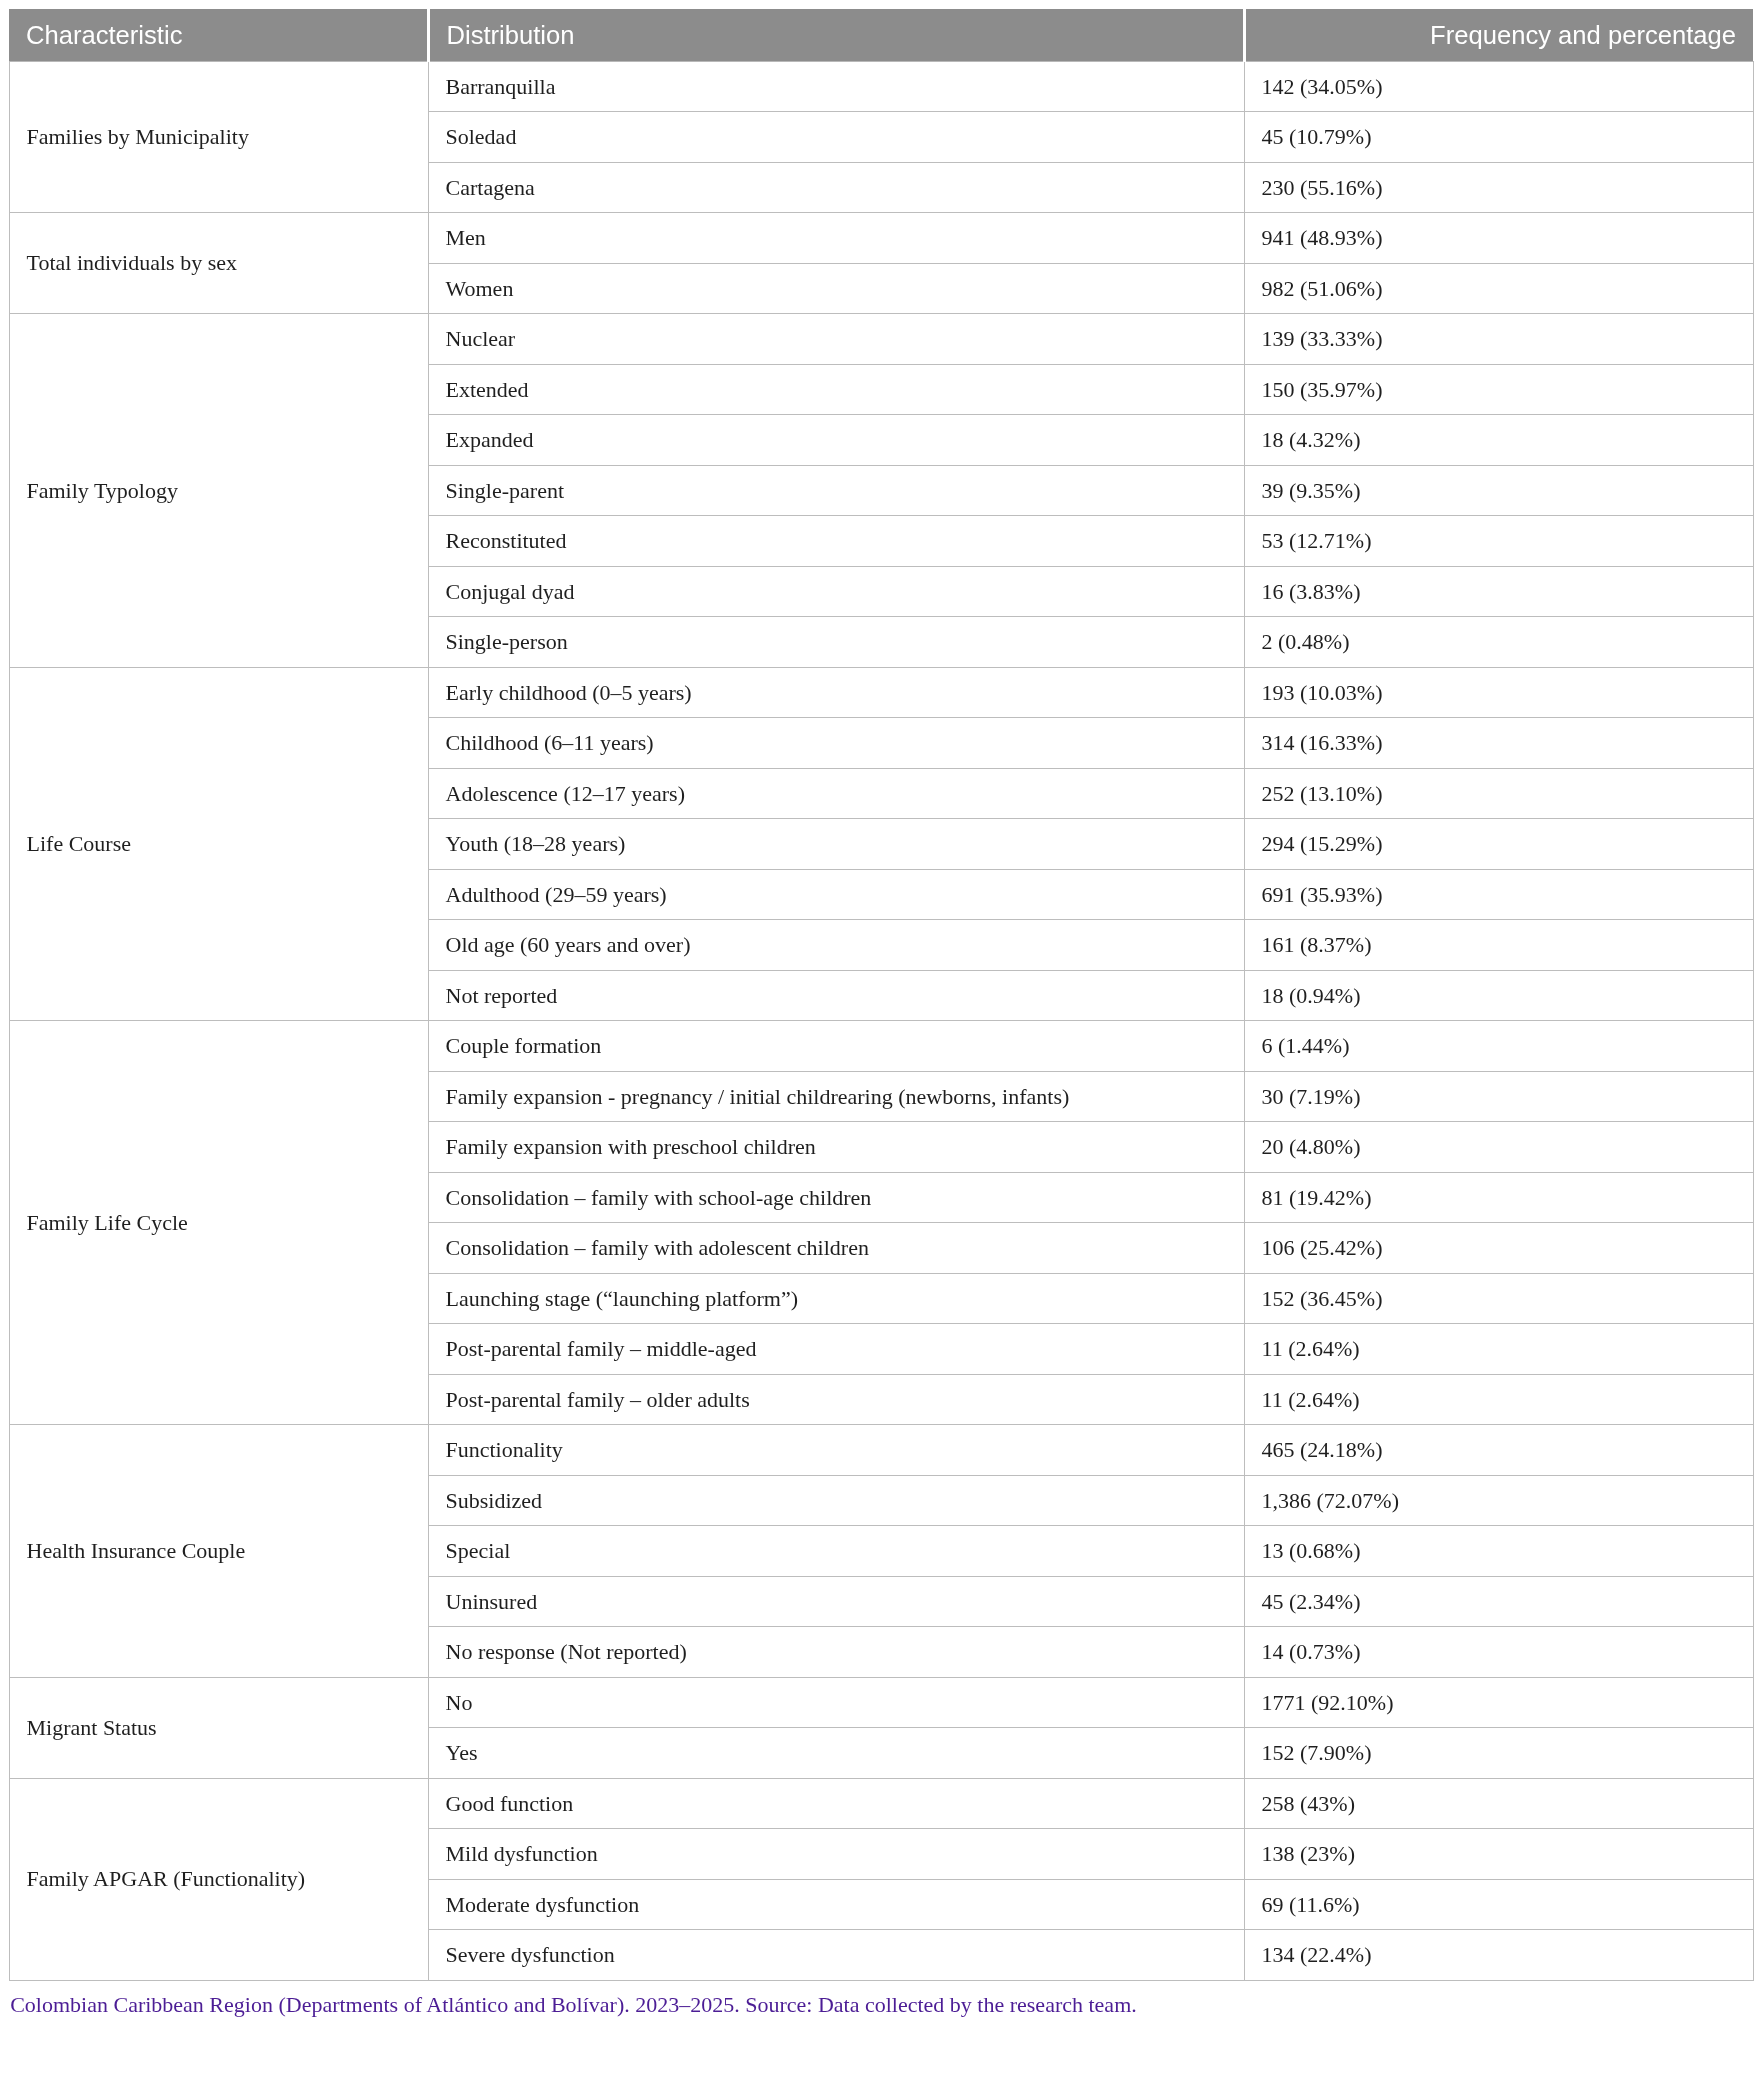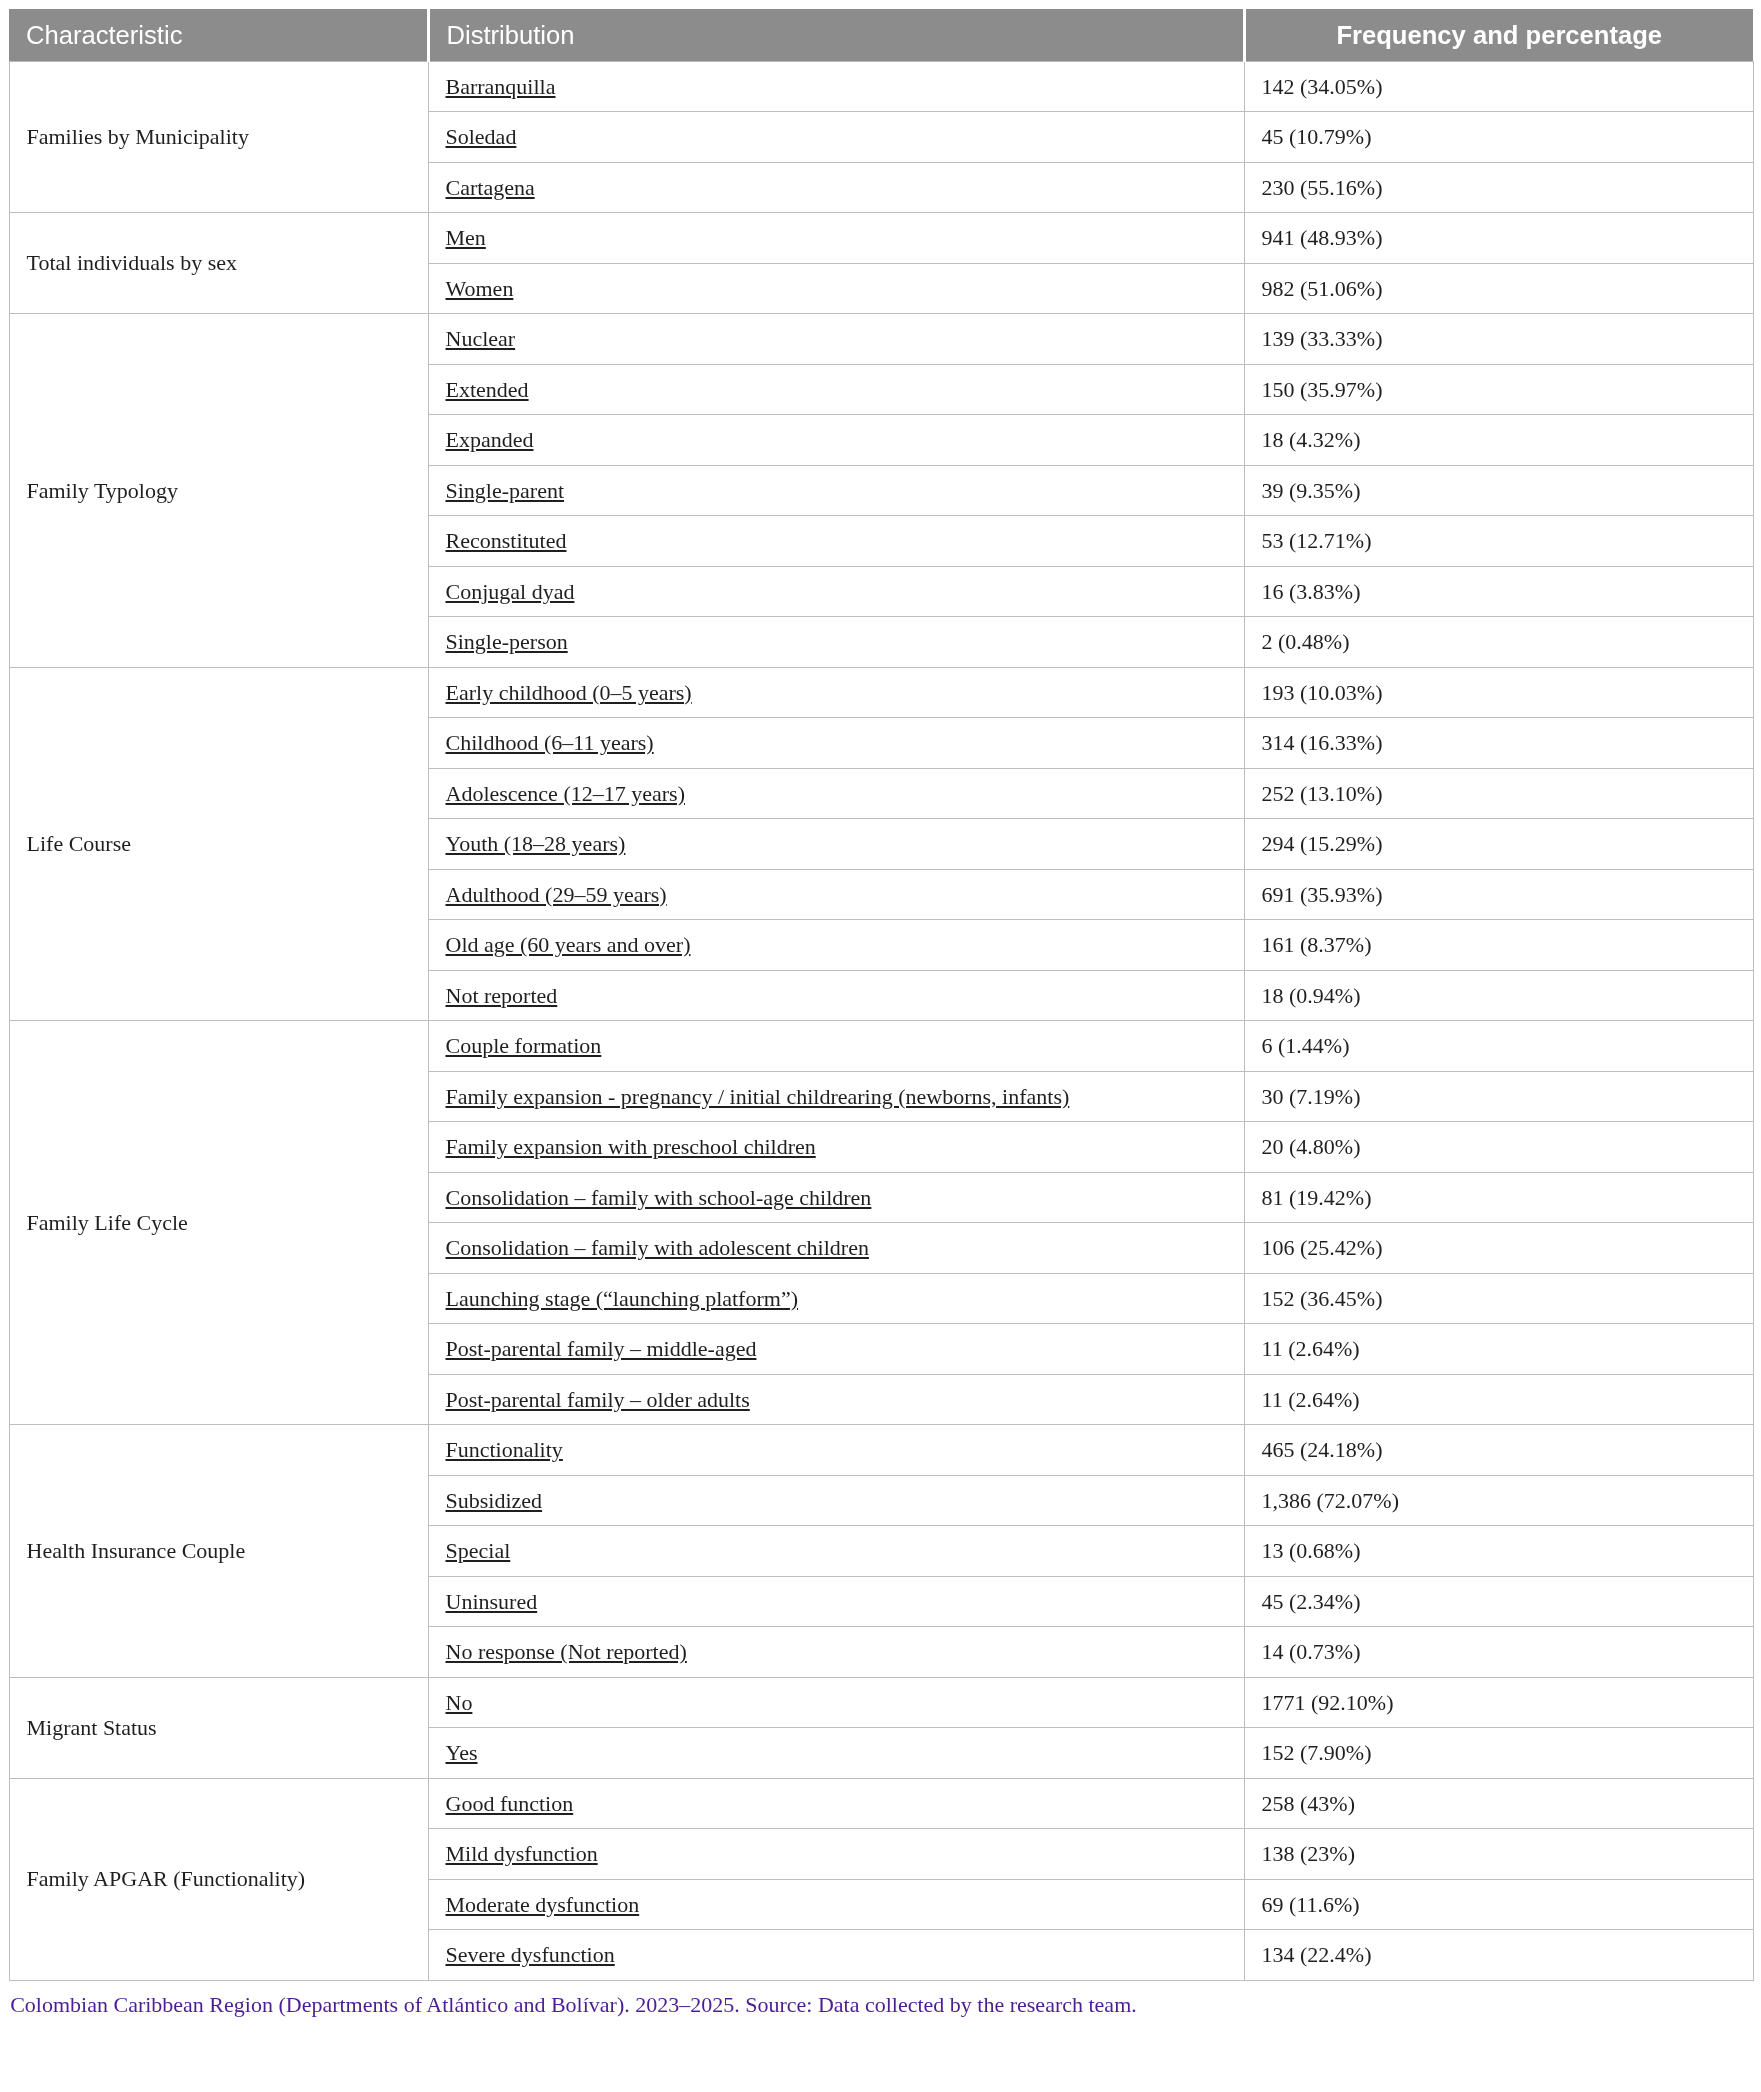--- a/index.html
+++ b/index.html
@@ -30,39 +30,37 @@
     text-align: left;
     padding: 12px 17px;
     line-height: 1.1;
     border-bottom: 0.9px solid #b8b8b8;
   }
   table.data-table thead th.th-distribution,
   table.data-table thead th.th-frequency {
     border-left: 3.4px solid #ffffff;
   }
   table.data-table thead th.th-frequency {
-    text-align: center;
-    font-weight: bold;
+    text-align: right;
   }
   table.data-table td {
     border: 0.9px solid #bdbdbd;
     font-size: 22px;
     line-height: 1.25;
     padding: 11px 17px;
     vertical-align: middle;
     background: #ffffff;
   }
   td.cell-characteristic {
     vertical-align: top;
     padding-left: 13.6px;
     padding-top: 12px;
   }
   td.cell-distribution {
     padding-left: 20.4px;
-    text-decoration: underline;
   }
   td.cell-frequency {
     text-align: left;
   }
   .footnote {
     font-family: "Liberation Serif", serif;
     font-size: 22px;
     color: #4c1d95;
     margin: 10.2px 1.7px 0 1.7px;
     line-height: 1.3;

